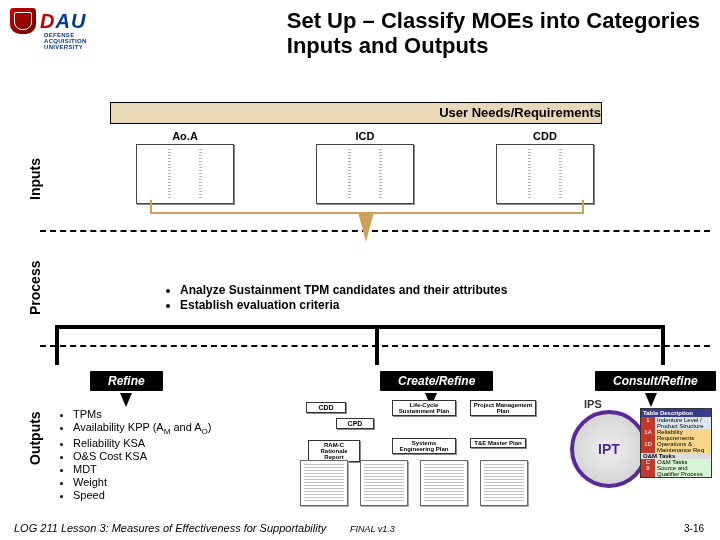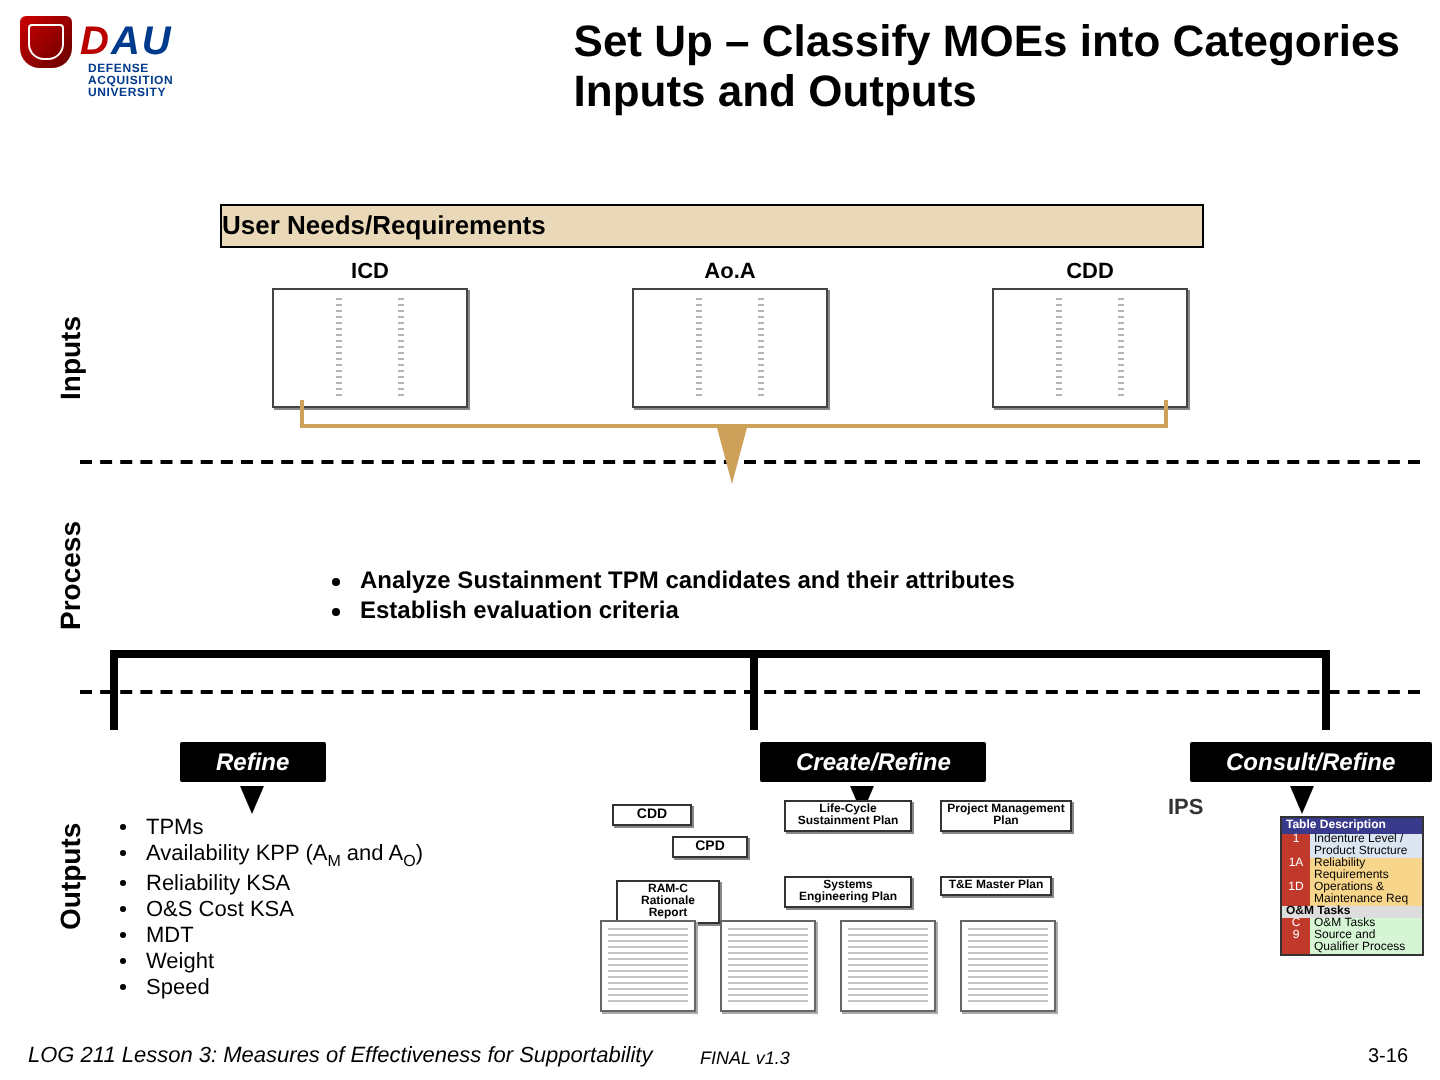--- a/index.html
+++ b/index.html
@@ -16,21 +16,21 @@
   
   .seclabel{position:absolute;left:27px;transform:rotate(-90deg);transform-origin:left top;font-size:14px;font-weight:700}
   .lab-inputs{top:200px}
   .lab-process{top:315px}
   .lab-outputs{top:465px}
   
   .dash{position:absolute;left:40px;right:10px;border-top:2px dashed #000}
   .dash1{top:230px}
   .dash2{top:345px}
   
-  .banner{position:absolute;text-align:left;font-size:13px;font-weight:700;background:#e9d9b8;border:1px solid #000}
+  .banner{position:absolute;text-align:right;font-size:13px;font-weight:700;background:#e9d9b8;border:1px solid #000}
   .banner.user{left:110px;top:102px;width:490px;height:20px;line-height:20px}
   .banner.tpm{left:145px;top:255px;width:460px;height:22px;line-height:22px}
   
   .indocs{position:absolute;left:130px;top:130px;display:flex;gap:70px}
   .doc-col{width:110px;text-align:center}
   .doc-col .dl{font-size:11px;font-weight:700;margin-bottom:2px}
   .page{width:96px;height:58px;background:#fff;border:1px solid #444;margin:0 auto;position:relative;box-shadow:1px 1px 0 #888}
   .page:before{content:"";position:absolute;left:5px;right:5px;top:4px;bottom:4px;background:
     repeating-linear-gradient(to bottom,#777 0,#777 1px,transparent 1px,transparent 3px);
     opacity:.55}
@@ -99,31 +99,31 @@
   <div class="seclabel lab-inputs">Inputs</div>
   <div class="seclabel lab-process">Process</div>
   <div class="seclabel lab-outputs">Outputs</div>
 
   <div class="dash dash1"></div>
   <div class="dash dash2"></div>
 
   <div class="banner user">User Needs/Requirements</div>
   <div class="indocs">
     <div class="doc-col">
-      <div class="dl">ICD</div>
+      <div class="dl">Ao.A</div>
       <div class="page">
           <div class="cols">
             <span></span>
             <span></span>
             <span></span>
           </div>
         </div>
     </div>
     <div class="doc-col">
-      <div class="dl">Ao.A</div>
+      <div class="dl">ICD</div>
       <div class="page">
           <div class="cols">
             <span></span>
             <span></span>
             <span></span>
           </div>
         </div>
     </div>
     <div class="doc-col">
       <div class="dl">CDD</div>
@@ -174,20 +174,23 @@
     <div class="card" style="left:92px;top:38px;width:58px;font-size:6px">Systems Engineering Plan</div>
     <div class="card" style="left:170px;top:38px;width:50px;font-size:6px">T&amp;E Master Plan</div>
     <div class="mini" style="left:0;top:60px"></div>
     <div class="mini" style="left:60px;top:60px"></div>
     <div class="mini" style="left:120px;top:60px"></div>
     <div class="mini" style="left:180px;top:60px"></div>
   </div>
 
   <div class="ips">
     <div class="ips-lbl">IPS</div>
+    <div class="ips-circle">
+        <span>IPT</span>
+      </div>
     <div class="tbl">
       <div class="h">Table      Description</div>
       <div class="r bl">
           <span>1</span>
           <span>Indenture Level / Product Structure</span>
         </div>
       <div class="r">
           <span>1A</span>
           <span>Reliability Requirements</span>
         </div>

